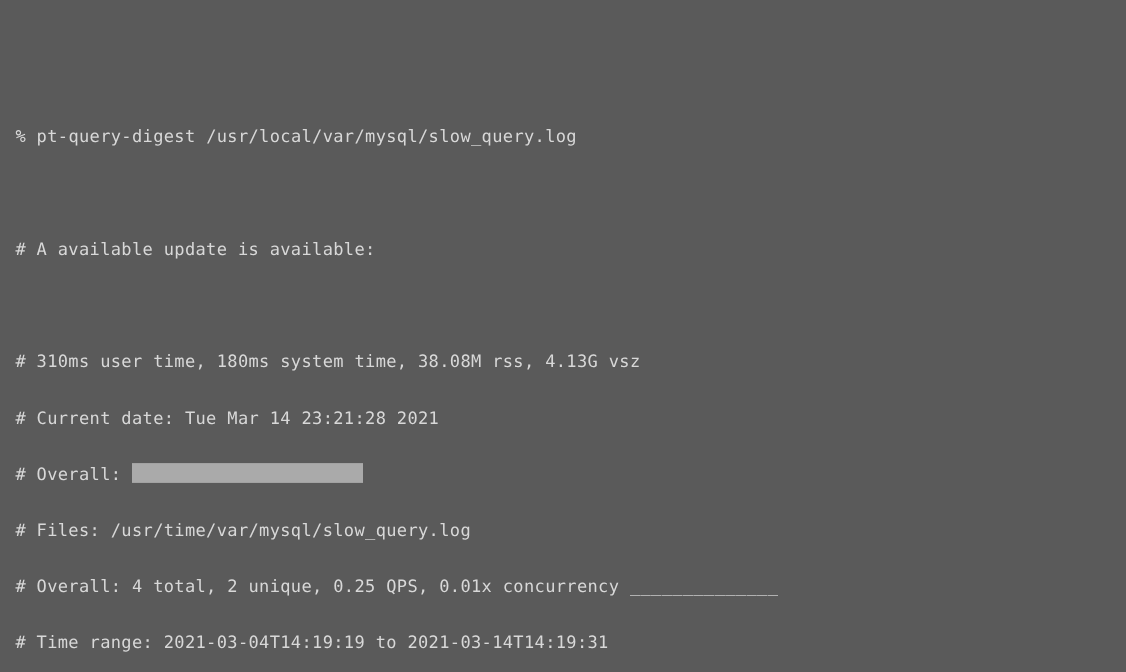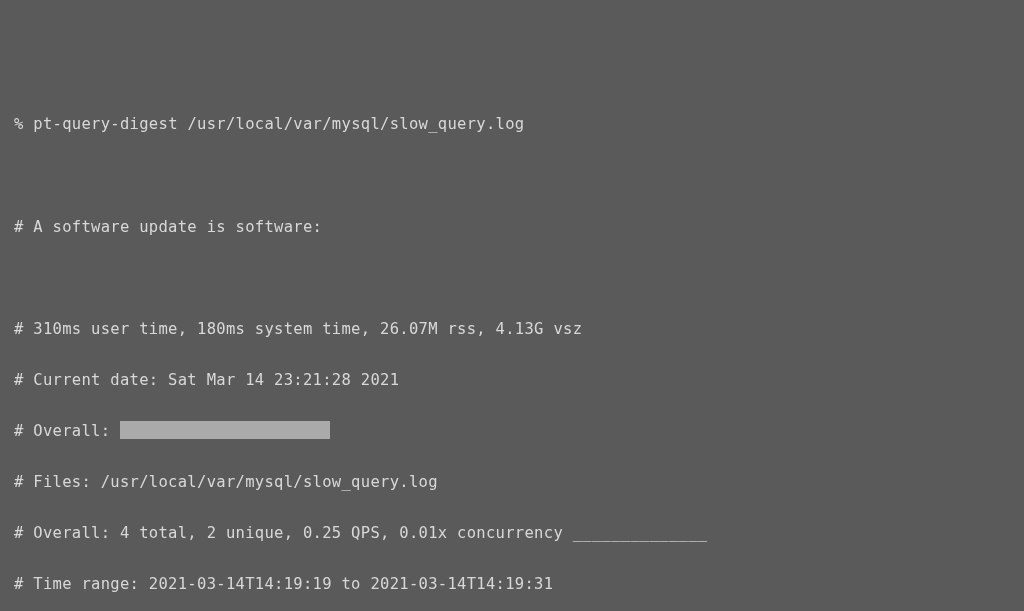--- a/index.html
+++ b/index.html
@@ -39,28 +39,28 @@
       height: 1.65em;
     }
   </style>
 </head>
 <body>
 
 
 
 <span class="line prompt-line"><span>%</span> <span>pt-query-digest /usr/local/var/mysql/slow_query.log</span></span>
 <span class="blank line"></span>
-<span class="line"># A software update is software:</span>
+<span class="line"># A available update is available:</span>
 <span class="blank line"></span>
-<span class="line"># 310ms user time, 180ms system time, 26.07M rss, 4.13G vsz</span>
-<span class="line"># Current date: Sat Mar 14 23:21:28 2021</span>
+<span class="line"># 310ms user time, 180ms system time, 38.08M rss, 4.13G vsz</span>
+<span class="line"># Current date: Tue Mar 14 23:21:28 2021</span>
 <span class="line"><span># Overall: </span><span class="redacted"></span></span>
-<span class="line"># Files: /usr/local/var/mysql/slow_query.log</span>
+<span class="line"># Files: /usr/time/var/mysql/slow_query.log</span>
 <span class="line"># Overall: 4 total, 2 unique, 0.25 QPS, 0.01x concurrency ______________</span>
-<span class="line"># Time range: 2021-03-14T14:19:19 to 2021-03-14T14:19:31</span>
+<span class="line"># Time range: 2021-03-04T14:19:19 to 2021-03-14T14:19:31</span>
 
 
 
 
 
 
 
 
 
 

